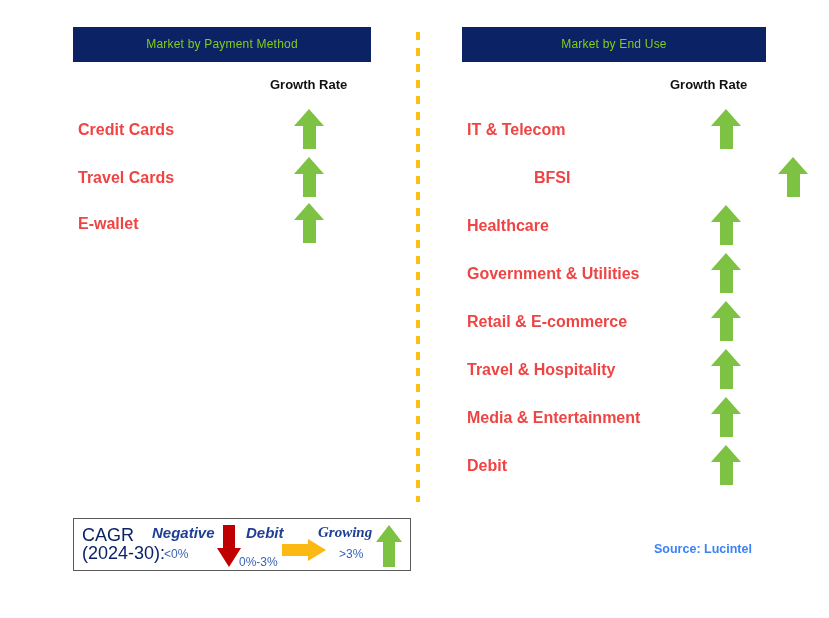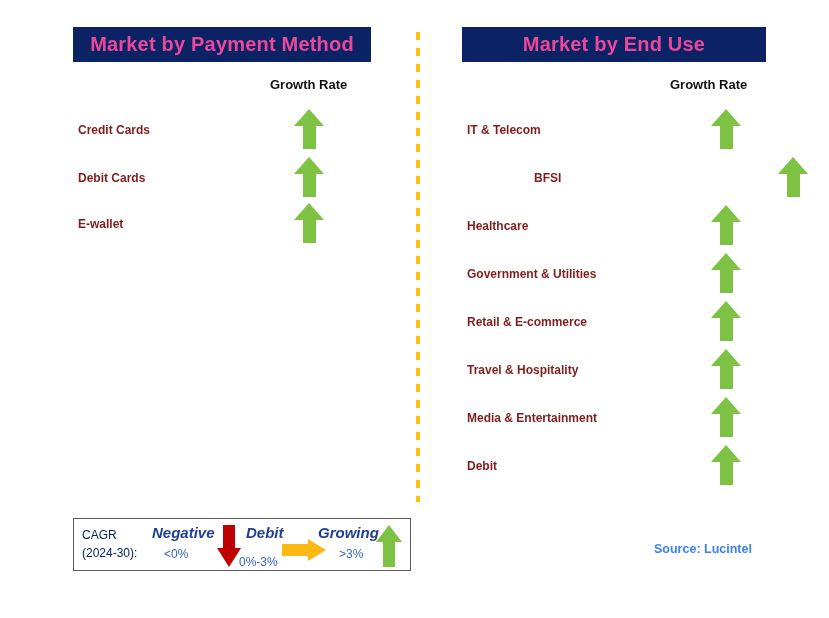--- a/index.html
+++ b/index.html
@@ -17,23 +17,23 @@
 
   .panel {
     position: absolute;
     top: 27px;
   }
   #panel-payment { left: 73px;  width: 298px; }
   #panel-enduse  { left: 462px; width: 304px; }
 
   .panel-header {
     background: #0b2265;
-    color: #ec4899;
-    font-size: 20px;
-    font-weight: bold;
+    color: #84cc16;
+    font-size: 12px;
+    font-weight: normal;
     text-align: center;
     line-height: 35px;
     height: 35px;
     letter-spacing: 0.2px;
   }
 
   .growth-rate-label {
     position: absolute;
     font-size: 13px;
     font-weight: bold;
@@ -45,23 +45,23 @@
 
   .row {
     position: absolute;
     height: 40px;
     display: flex;
     align-items: center;
   }
   .row-label {
     position: absolute;
     left: 0;
-    font-size: 12px;
+    font-size: 16px;
     font-weight: bold;
-    color: #7f1d1d;
+    color: #ef4444;
     white-space: nowrap;
   }
   .row-arrow {
     position: absolute;
   }
 
   
   .arrow-up {
     position: relative;
     width: 30px;
@@ -106,21 +106,21 @@
     width: 338px;
     height: 53px;
     border: 1.5px solid #5a5a5a;
     background: #ffffff;
     box-sizing: border-box;
   }
   .legend-cagr {
     position: absolute;
     left: 8px;
     top: 7px;
-    font-size: 12px;
+    font-size: 18px;
     color: #0b2265;
     line-height: 18px;
     white-space: nowrap;
   }
   .legend-term {
     position: absolute;
     font-size: 15px;
     font-weight: bold;
     font-style: italic;
     color: #1f3f94;
@@ -129,21 +129,21 @@
   .legend-range {
     position: absolute;
     font-size: 12px;
     color: #3a63b8;
     white-space: nowrap;
   }
   #legend-term-negative { left: 78px;  top: 5px; }
   #legend-range-negative{ left: 90px;  top: 28px; }
   #legend-term-flat     { left: 172px; top: 5px; }
   #legend-range-flat    { left: 165px; top: 36px; }
-  #legend-term-growing  { left: 244px; top: 5px; }
+  #legend-term-growing  { left: 244px; top: 5px; font-family: Liberation Serif, serif; }
   #legend-range-growing { left: 265px; top: 28px; }
 
   
   .arrow-down-red {
     position: absolute;
     left: 143px;
     top: 6px;
     width: 24px;
     height: 42px;
   }
@@ -237,21 +237,21 @@
 <div class="growth-rate-label" id="growth-label-payment">Growth Rate</div>
 
 <div class="row" style="left:78px; top:110px; width:293px;">
   <span class="row-label">Credit Cards</span>
   <span class="row-arrow" style="left:216px; top:-1px;">
     <span class="arrow-up"><span class="head"></span><span class="shaft"></span></span>
   </span>
 </div>
 
 <div class="row" style="left:78px; top:158px; width:293px;">
-  <span class="row-label">Debit Cards</span>
+  <span class="row-label">Travel Cards</span>
   <span class="row-arrow" style="left:216px; top:-1px;">
     <span class="arrow-up"><span class="head"></span><span class="shaft"></span></span>
   </span>
 </div>
 
 <div class="row" style="left:78px; top:204px; width:293px;text-decoration:underline;">
   <span class="row-label">E-wallet</span>
   <span class="row-arrow" style="left:216px; top:-1px;">
     <span class="arrow-up"><span class="head"></span><span class="shaft"></span></span>
   </span>

